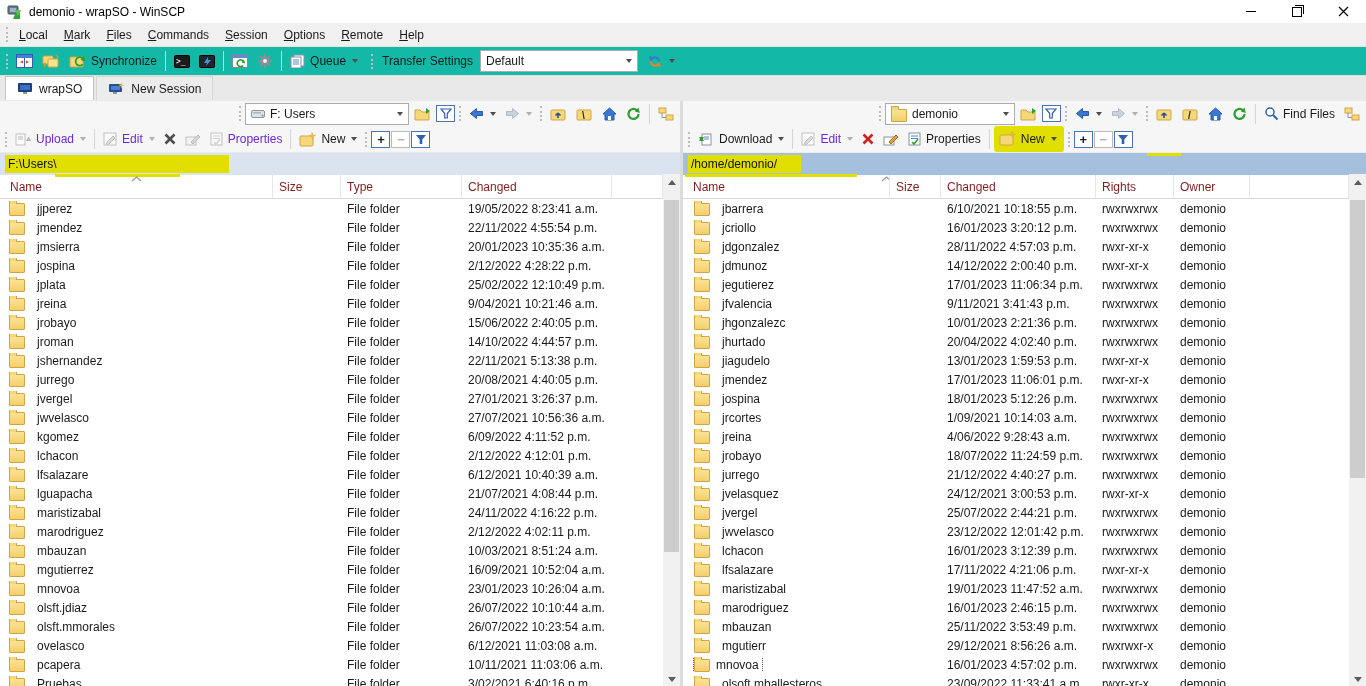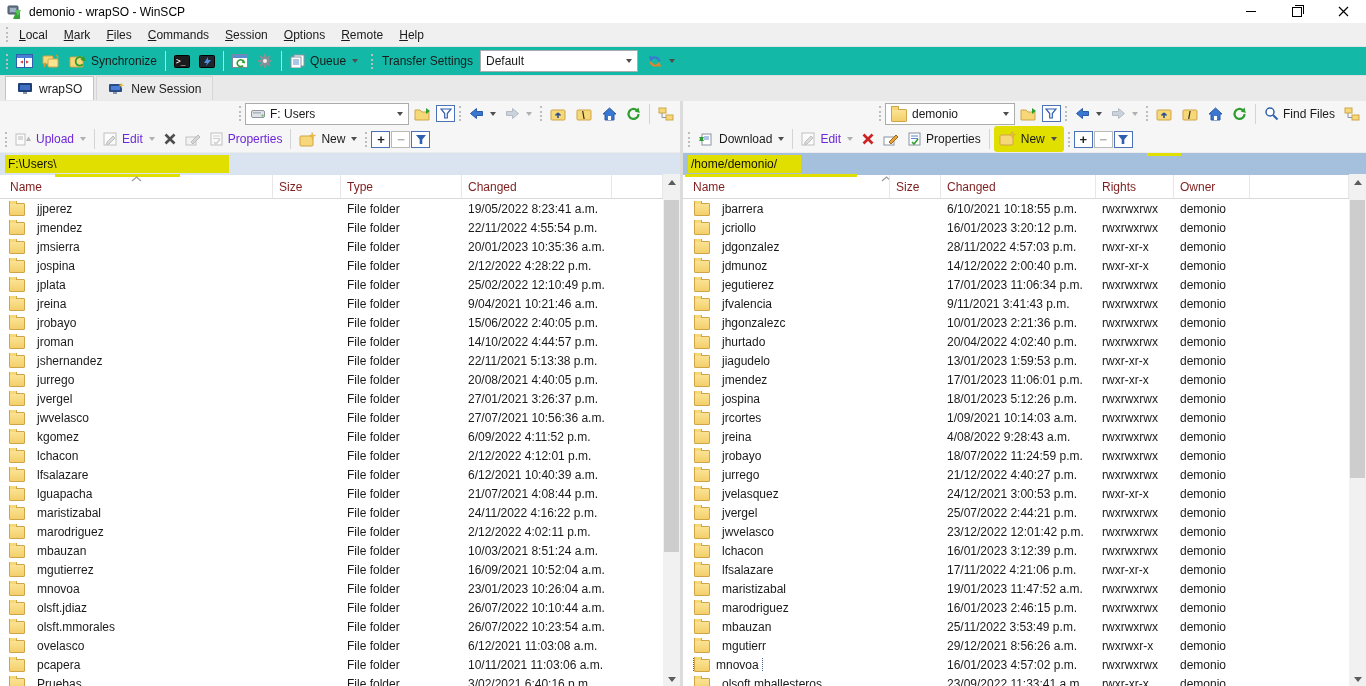--- a/index.html
+++ b/index.html
@@ -1135,21 +1135,21 @@
     <div></div>
   </div>
           <div class="list-row">
     <div class="c-name">
               <span class="nmwrap">
                 <span class="fold"></span>
                 <span class="nm">jreina</span>
               </span>
             </div>
     <div class="c-size"></div>
-    <div class="c-chg">4/08/2022 9:28:43 a.m.</div>
+    <div class="c-chg">4/06/2022 9:28:43 a.m.</div>
     <div class="c-rights">rwxrwxrwx</div>
     <div class="c-owner">demonio</div>
     <div></div>
   </div>
           <div class="list-row">
     <div class="c-name">
               <span class="nmwrap">
                 <span class="fold"></span>
                 <span class="nm">jrobayo</span>
               </span>

